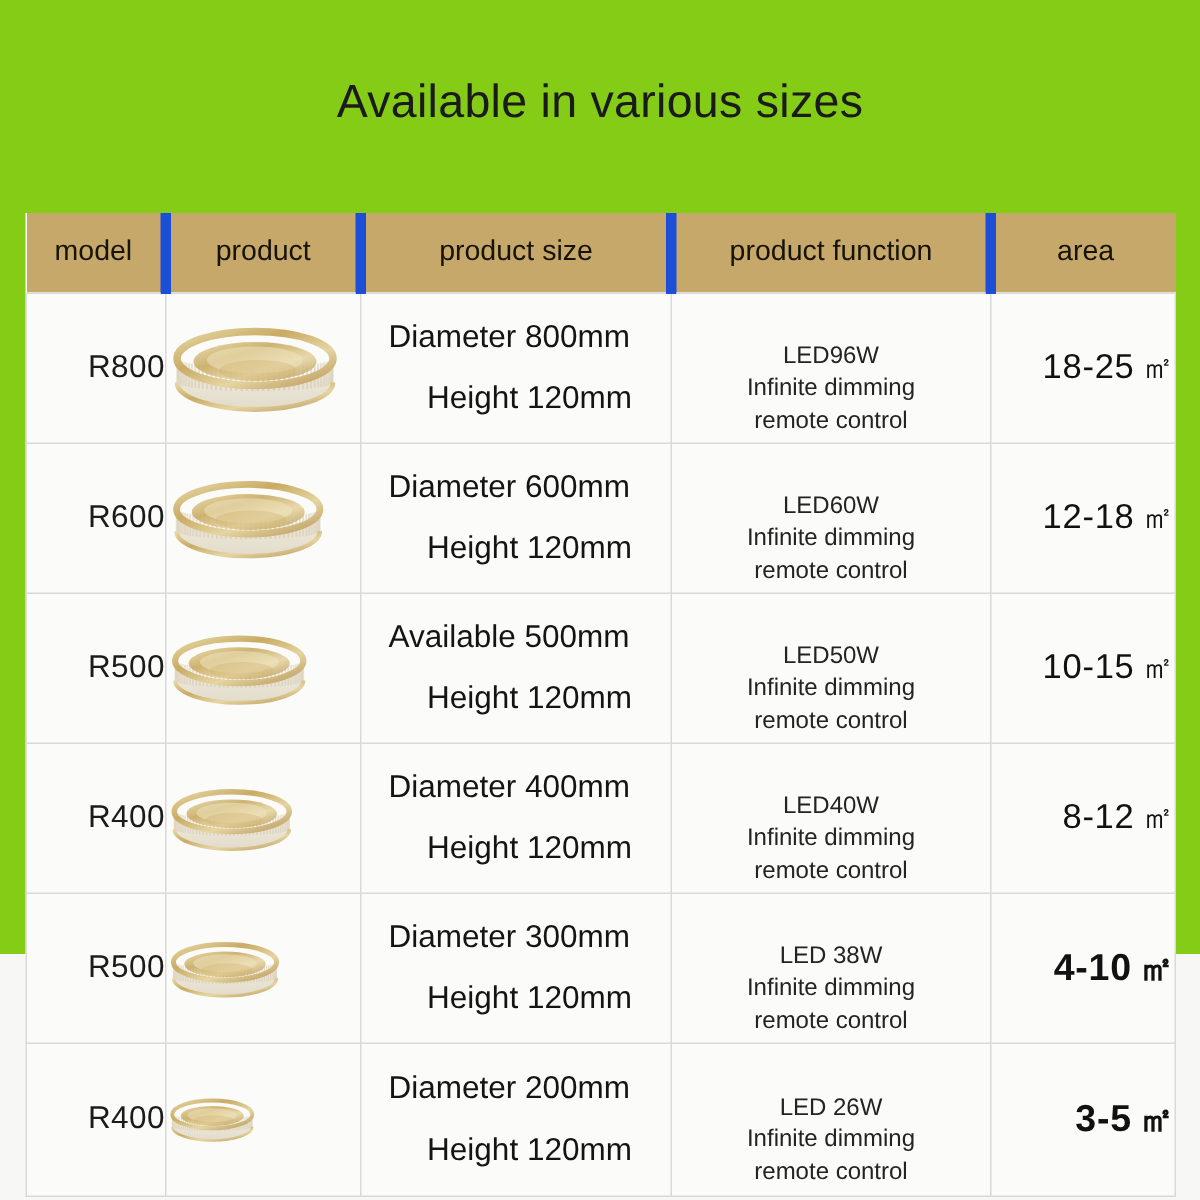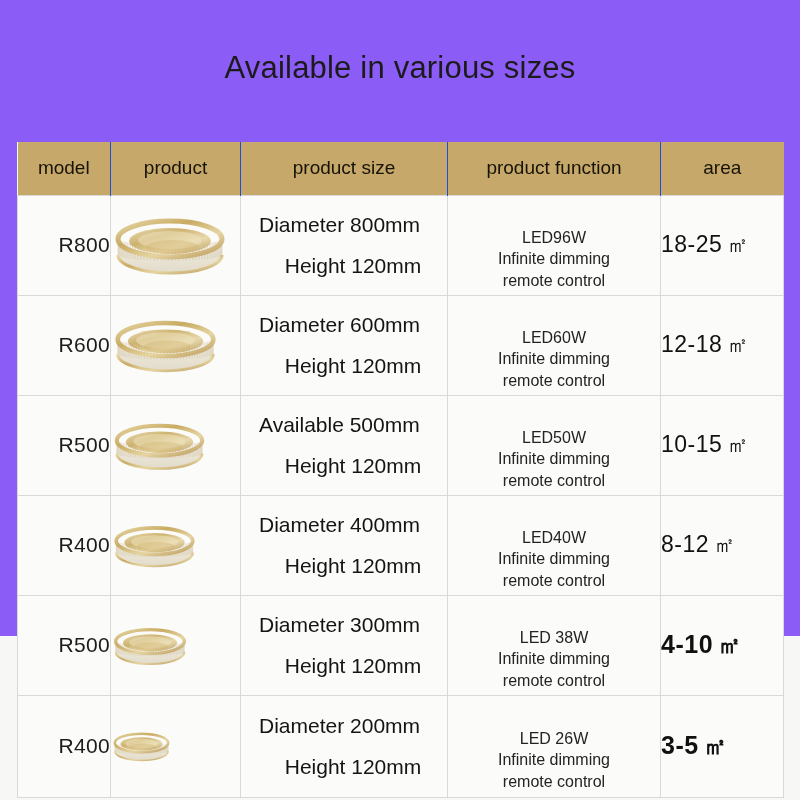--- a/index.html
+++ b/index.html
@@ -11,21 +11,21 @@
     height: 800px;
     background: #f7f7f6;
     font-family: "Liberation Sans", sans-serif;
     color: #1a1a1a;
     overflow: hidden;
   }
   .page {
     position: relative;
     width: 800px;
     height: 636px;
-    background: #8b5cf6;
+    background: #84cc16;
     text-decoration: underline;
   }
   .page-title {
     position: absolute;
     top: 50px;
     left: 0;
     width: 800px;
     text-align: center;
     font-size: 31px;
     font-weight: 400;
@@ -49,21 +49,21 @@
 
   .spec-table thead th {
     background: #c6a86a;
     color: #171307;
     font-size: 19px;
     font-weight: 400;
     height: 53px;
     padding: 0 2px;
     text-align: center;
     vertical-align: middle;
-    border-right: 1px solid #1d4ed8;
+    border-right: 7px solid #1d4ed8;
     border-left: none;
     box-sizing: border-box;
   }
   .spec-table thead th:last-child { border-right: none; }
 
   .spec-table tbody td {
     border: 1px solid #d9d9d9;
     background: #fbfbfa;
     height: 100px;
     padding: 0;
@@ -93,21 +93,21 @@
   .cell-func {
     text-align: center;
     font-size: 16px;
     line-height: 1.33;
     color: #232323;
   }
   .cell-func .f-led   { display: block; margin-top: 28px; }
   .cell-func .f-dim   { display: block; }
   .cell-func .f-rem   { display: block; }
   .cell-area {
-    text-align: left;
+    text-align: right;
     font-size: 23px;
     color: #111;
     letter-spacing: 0.5px;
     white-space: nowrap;
   }
   .cell-area.strong { font-size: 25px; font-weight: 700; }
   .cell-area .unit { margin-left: 5px; font-size: 0.92em; }
 
   
   .lamp {

